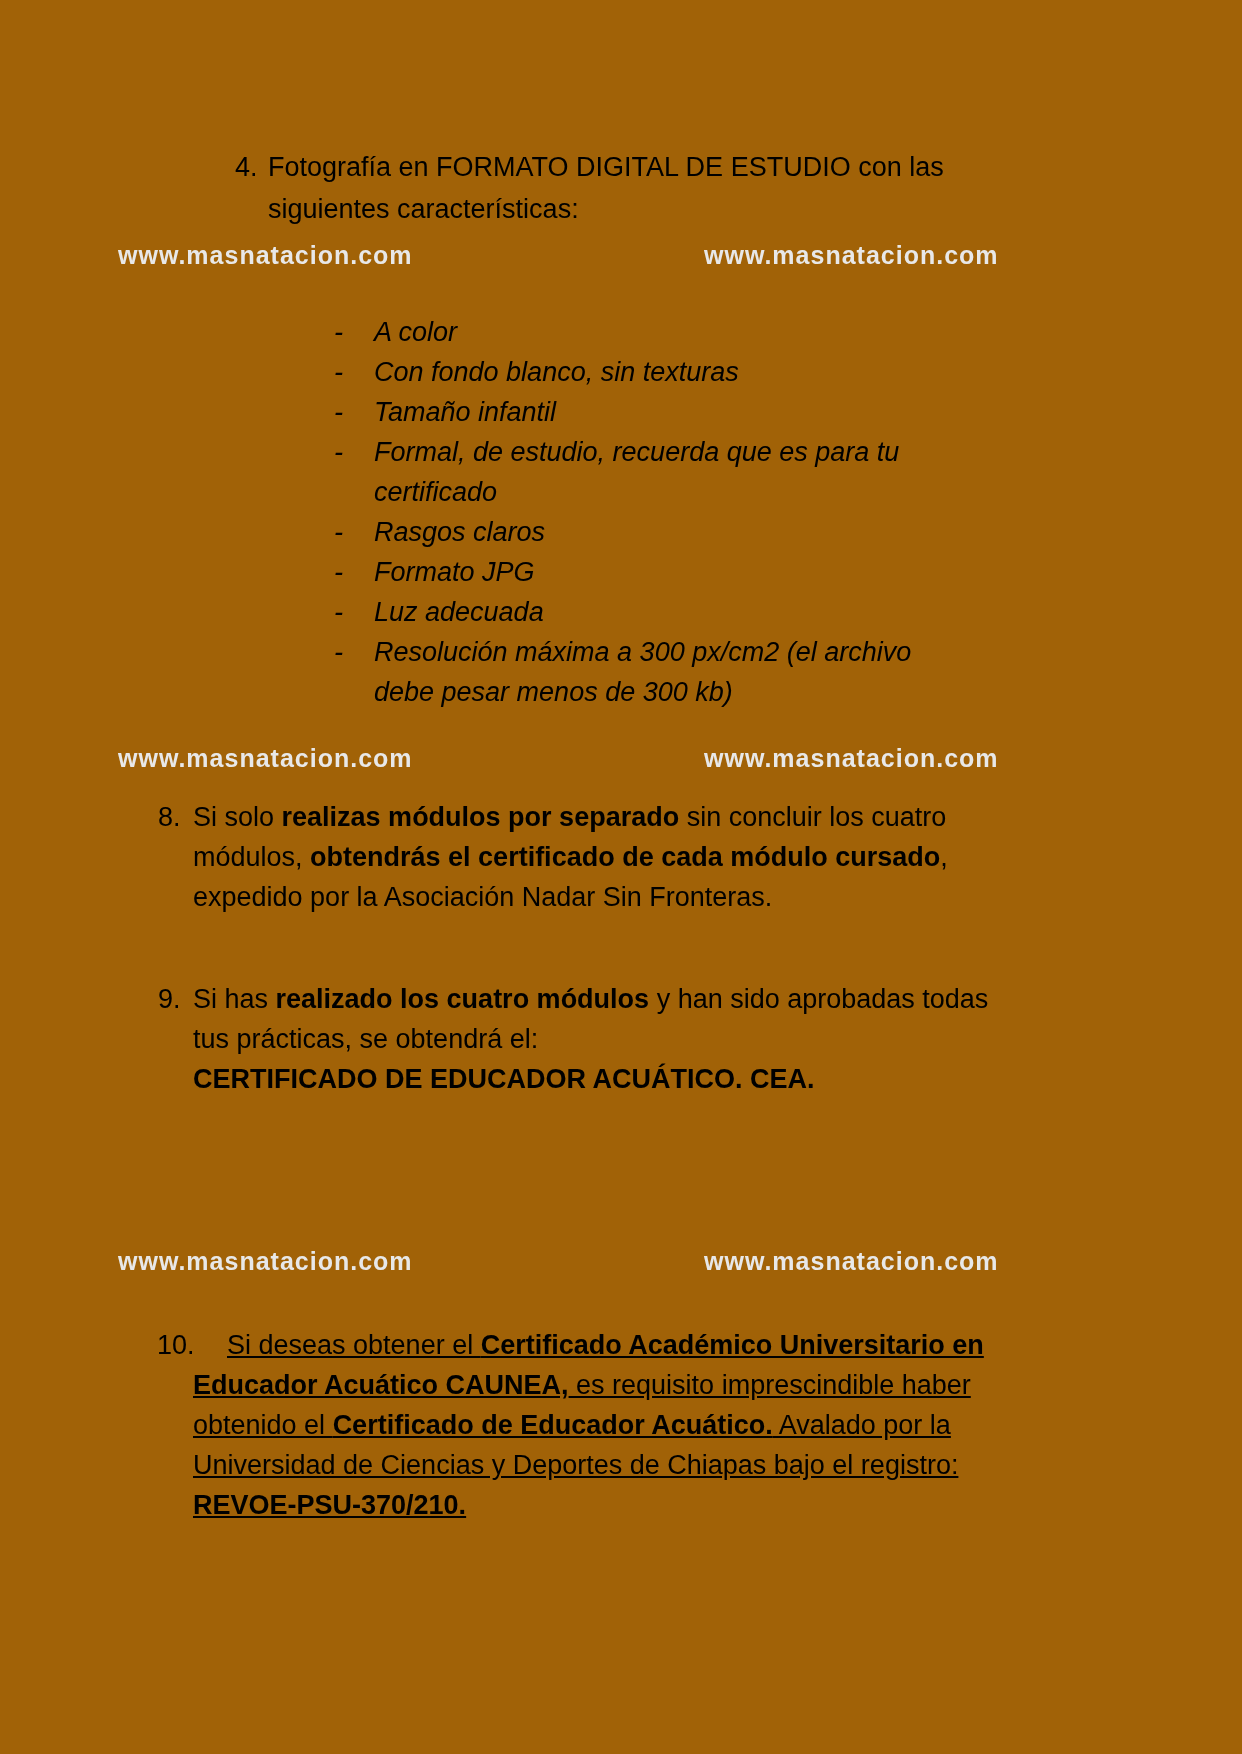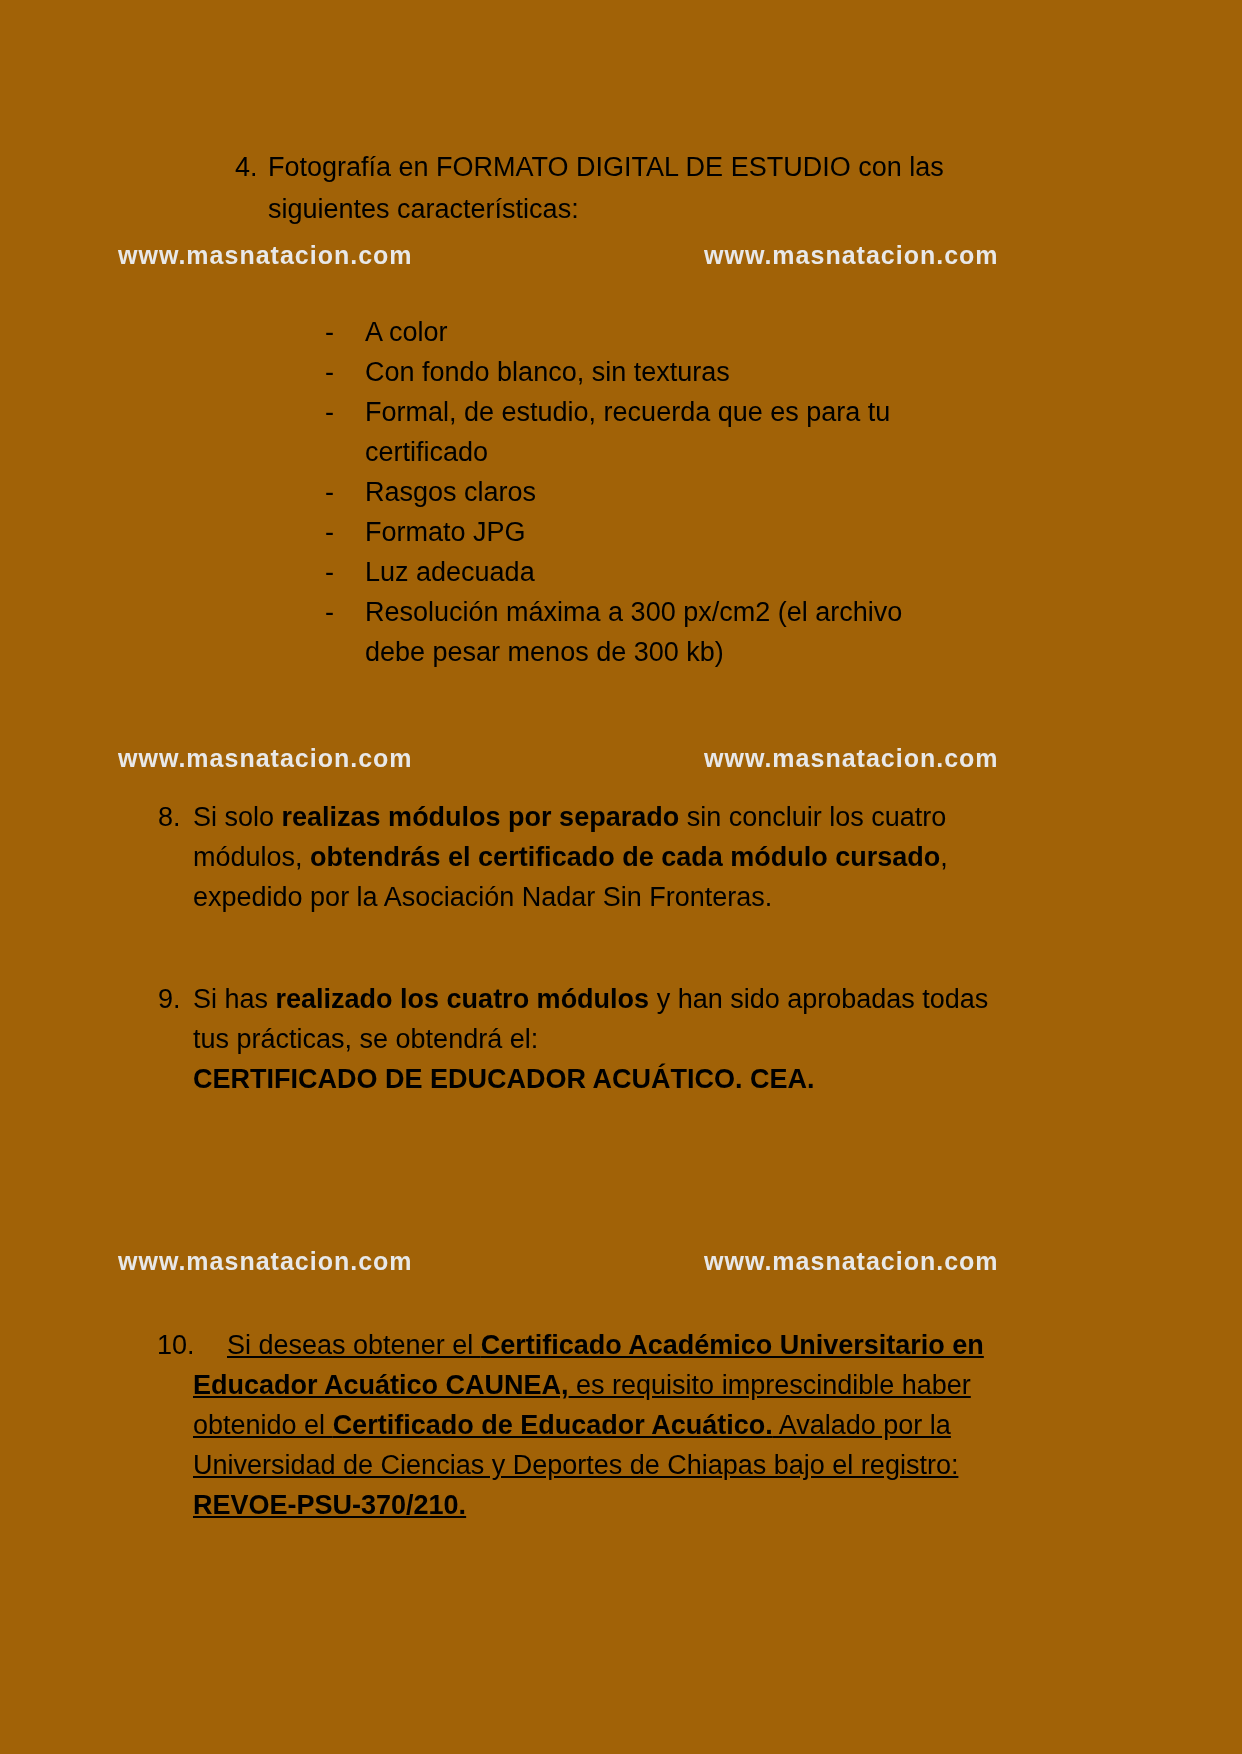--- a/index.html
+++ b/index.html
@@ -49,23 +49,24 @@
   <span class="wm" style="left:118px; top:744px;">www.masnatacion.com</span>
   <span class="wm" style="left:704px; top:744px;">www.masnatacion.com</span>
   <span class="wm" style="left:118px; top:1247px;">www.masnatacion.com</span>
   <span class="wm" style="left:704px; top:1247px;">www.masnatacion.com</span>
 
   <div class="block item4" style="left:235px; top:146px;">
     <div class="line"><span class="num n33">4.</span><span>Fotografía en FORMATO DIGITAL DE ESTUDIO con las</span></div>
     <div class="line cont33">siguientes características:</div>
   </div>
 
-  <div class="block" style="left:325px; top:312px;">
+  <div class="block" style="left:334px; top:312px;font-style:italic;">
     <div class="bline"><span class="dash">-</span><span>A color</span></div>
     <div class="bline"><span class="dash">-</span><span>Con fondo blanco, sin texturas</span></div>
+    <div class="bline"><span class="dash">-</span><span>Tamaño infantil</span></div>
     <div class="bline"><span class="dash">-</span><span>Formal, de estudio, recuerda que es para tu</span></div>
     <div class="bline" style="padding-left:40px;">certificado</div>
     <div class="bline"><span class="dash">-</span><span>Rasgos claros</span></div>
     <div class="bline"><span class="dash">-</span><span>Formato JPG</span></div>
     <div class="bline"><span class="dash">-</span><span>Luz adecuada</span></div>
     <div class="bline"><span class="dash">-</span><span>Resolución máxima a 300 px/cm2 (el archivo</span></div>
     <div class="bline" style="padding-left:40px;">debe pesar menos de 300 kb)</div>
   </div>
 
   <div class="block" style="left:158px; top:797px;">

